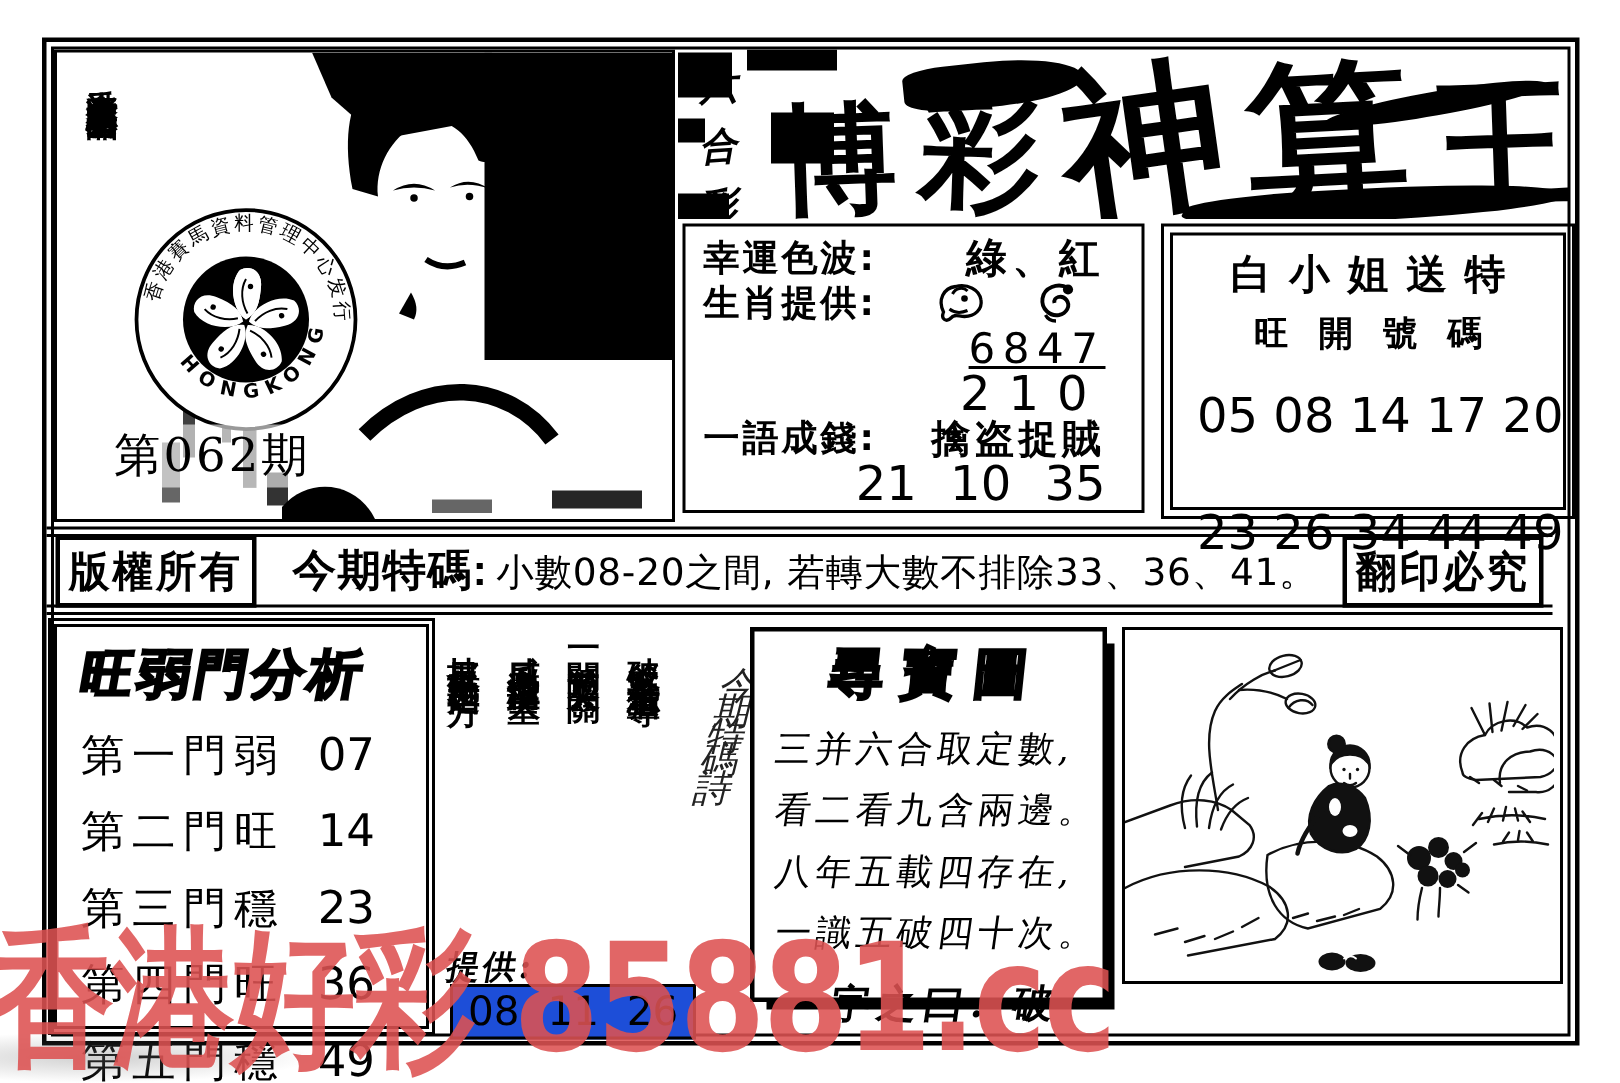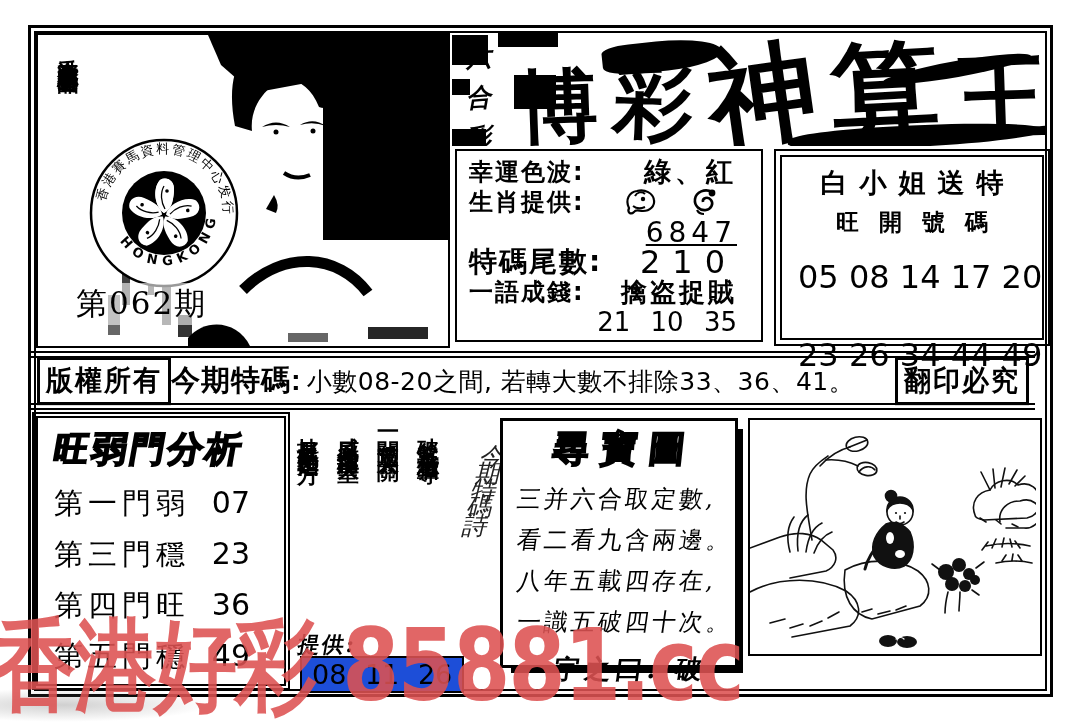--- a/index.html
+++ b/index.html
@@ -35,35 +35,35 @@
   
   .tips-box{position:absolute;left:455px;top:149px;width:308px;height:193px;border:2px solid #000;padding:6px 10px 0 12px;box-sizing:border-box;}
   .tip-row{display:flex;align-items:center;height:30px;}
   .tip-label{font-weight:700;font-size:24px;letter-spacing:2px;white-space:nowrap;}
   .tip-value{margin-left:auto;padding-right:14px;white-space:nowrap;}
   .v-zodiac{display:flex;gap:26px;padding-right:30px;}
   .v-color{font:700 27px "DejaVu Serif",serif;letter-spacing:4px;}
   .v-num{font-size:28px;letter-spacing:5px;text-decoration:underline;}
   .v-tail{font-size:32px;letter-spacing:12px;}
   .v-idiom{font:700 26px "DejaVu Serif",serif;letter-spacing:3px;}
-  .v-lucky{font-size:26px;word-spacing:12px;}
+  .v-lucky{font-size:32px;word-spacing:12px;}
 
   
   .miss-box{position:absolute;left:774px;top:149px;width:272px;height:193px;border:2px solid #000;}
   .miss-inner{position:absolute;inset:4px;border:2px solid #000;text-align:center;}
   .miss-title{margin-top:8px;font:700 27px "DejaVu Serif",serif;letter-spacing:12px;text-indent:12px;}
   .miss-sub{margin-top:6px;font:700 23px "DejaVu Serif",serif;letter-spacing:20px;text-indent:20px;text-align:center;}
   .miss-nums{display:flex;justify-content:center;padding:0 16px;font-size:32px;}
   .mn1{margin-top:20px;}  .mn2{margin-top:40px;}
 
   
   .band{position:absolute;left:31px;top:351px;width:1004px;height:59px;border-top:7px double #000;border-bottom:7px double #000;box-sizing:border-box;display:flex;align-items:center;}
   .band-box{font-weight:800;font-size:27px;letter-spacing:2px;border:3px solid #000;padding:2px 6px;margin:0 0 0 6px;transform:scaleY(1.05);}
   .band-box.right{margin-left:auto;margin-right:6px;}
-  .band-center{white-space:nowrap;}
+  .band-center{margin-left:24px;white-space:nowrap;}
   .band-strong{font:700 29px "Liberation Sans",sans-serif;letter-spacing:1px;}
   .band-text{font-size:25px;letter-spacing:0.5px;}
 
   
   .gate-box{position:absolute;left:36px;top:416px;width:250px;height:270px;border:2px solid #000;outline:2px solid #000;outline-offset:2px;padding:8px 0 0 16px;box-sizing:border-box;background:#fff;}
   .hollow{color:#fff;-webkit-text-stroke:1.8px #000;text-shadow:0 0 1px #000;}
   .gate-title{font:800 35px "DejaVu Serif",serif;letter-spacing:3px;transform:skewX(-10deg);}
   .gate-row{display:flex;align-items:baseline;margin-top:11px;padding-right:34px;}
   .gate-label{font:400 29px "DejaVu Serif",serif;letter-spacing:5px;}
   .gate-num{margin-left:auto;font-size:30px;}
@@ -212,21 +212,20 @@
           <path d="M25,6 C18,2 9,6 8,13 C7,20 13,25 19,24 C24,23 27,18 24,14 C21,10 15,12 16,16" fill="none" stroke="#000" stroke-width="2.6"></path>
           <circle cx="25" cy="7" r="3.4" fill="#000"></circle>
           <path d="M10,24 q2,4 7,4" stroke="#000" stroke-width="2.2" fill="none"></path>
         </svg>
       </span>
     </div>
     <div class="tip-row">
       <span class="tip-value v-num">6847</span>
     </div>
     <div class="tip-row">
-      <span class="tip-label" style="font-size:28px;">特碼尾數:</span>
       <span class="tip-value v-tail">210</span>
     </div>
     <div class="tip-row">
       <span class="tip-label">一語成錢:</span>
       <span class="tip-value v-idiom">擒盗捉賊</span>
     </div>
     <div class="tip-row">
       <span class="tip-value v-lucky">21 10 35</span>
     </div>
   </div>
@@ -251,20 +250,24 @@
       <span class="band-text">小數08-20之間, 若轉大數不排除33、36、41。</span>
     </span>
     <span class="band-box right">翻印必究</span>
   </div>
 
   <div class="gate-box">
     <div class="gate-title hollow">旺弱門分析</div>
     <div class="gate-row">
       <span class="gate-label">第一門弱</span>
       <span class="gate-num">07</span>
+    </div>
+    <div class="gate-row">
+      <span class="gate-label">第二門旺</span>
+      <span class="gate-num">14</span>
     </div>
     <div class="gate-row">
       <span class="gate-label">第三門穩</span>
       <span class="gate-num">23</span>
     </div>
     <div class="gate-row">
       <span class="gate-label">第四門旺</span>
       <span class="gate-num">36</span>
     </div>
     <div class="gate-row">

